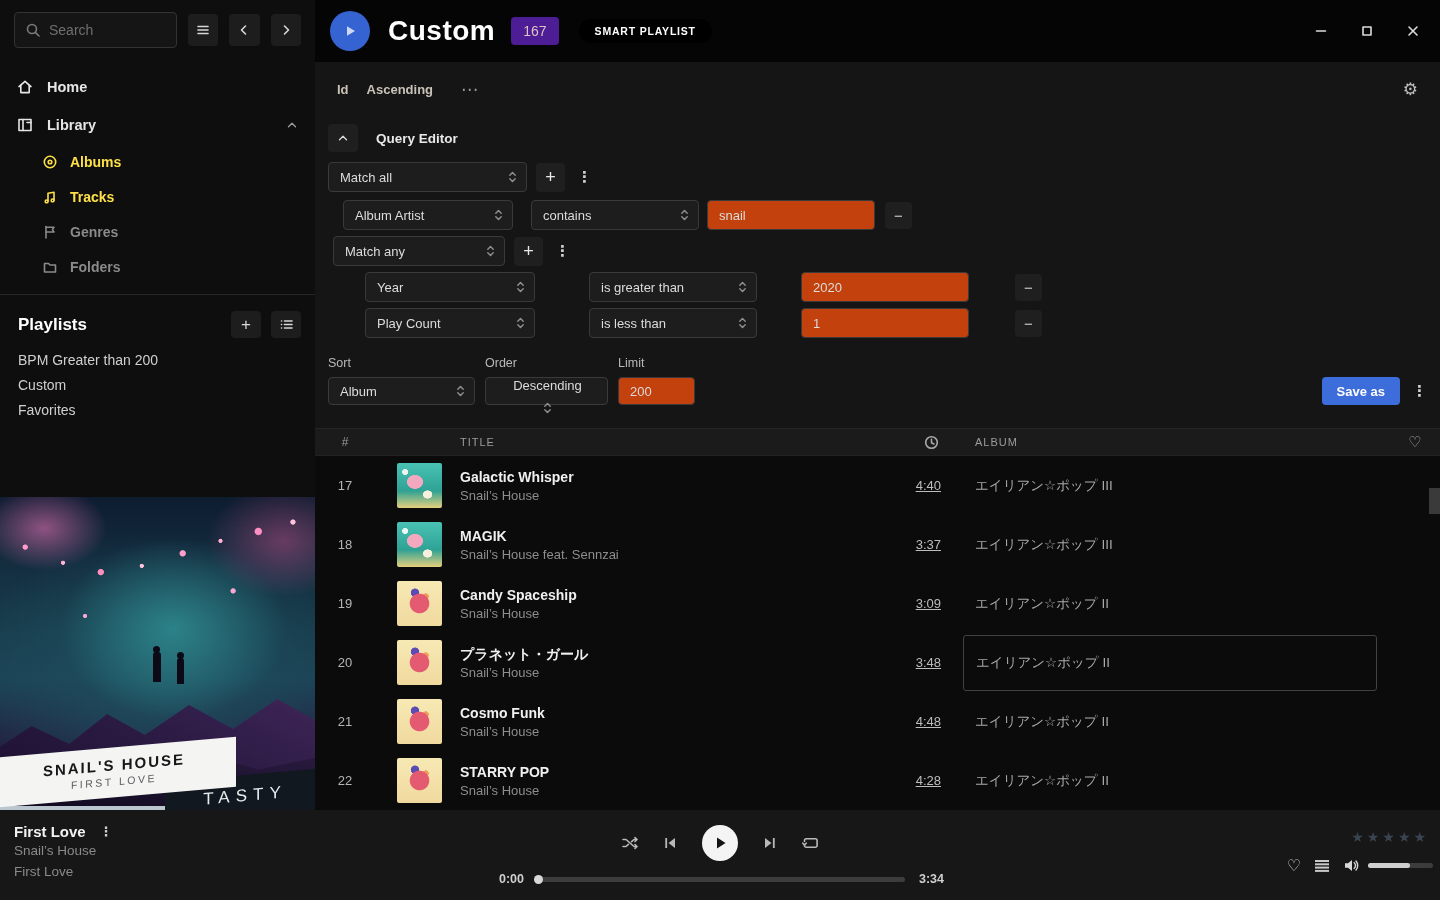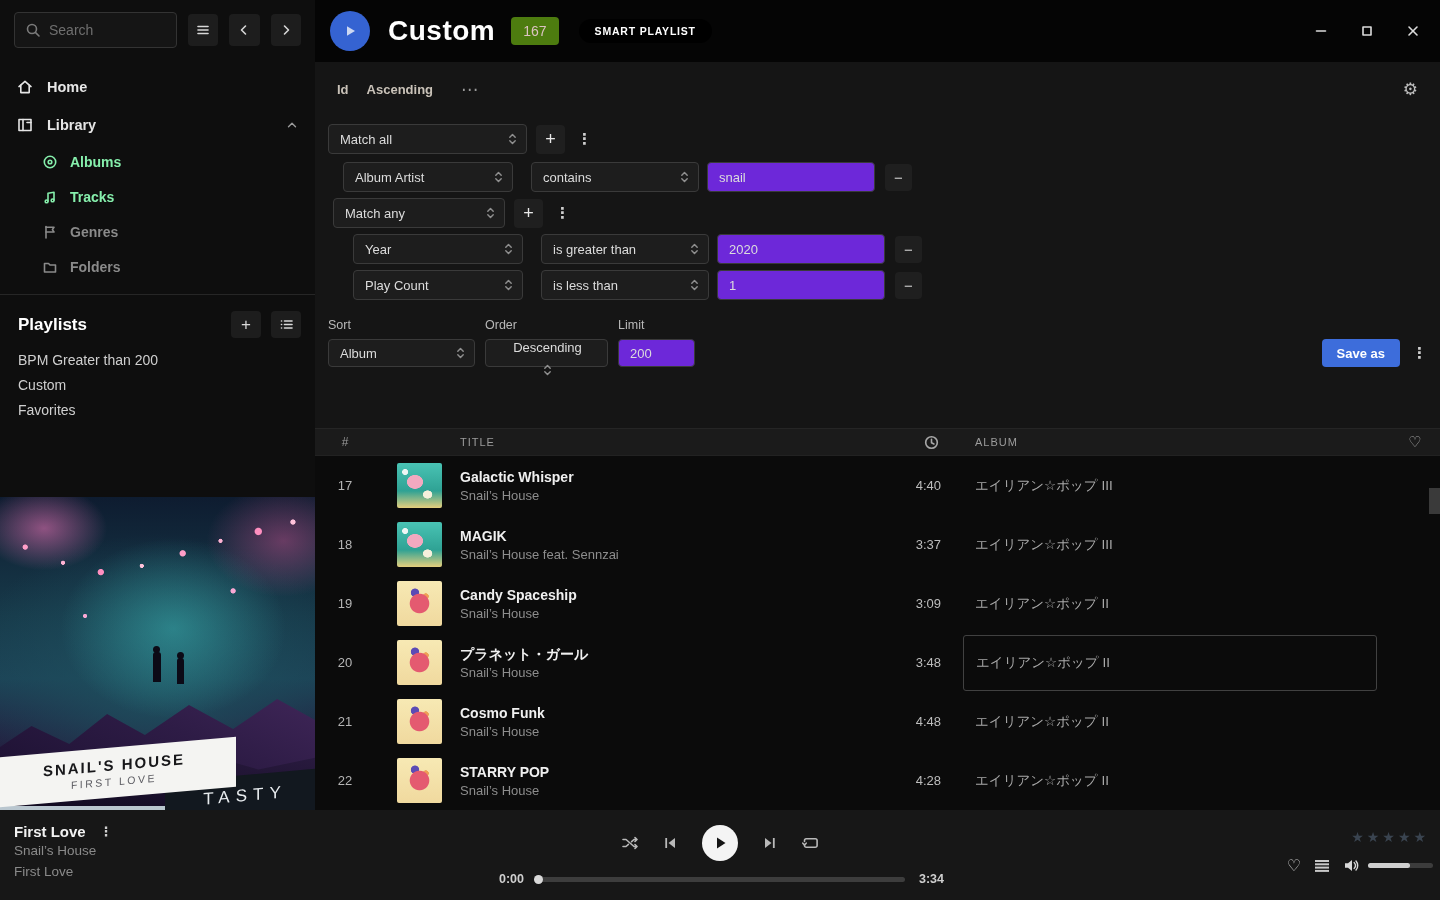--- a/index.html
+++ b/index.html
@@ -13,21 +13,21 @@
   
   .sidebar { position:absolute; left:0; top:0; width:315px; height:810px; background:#0e0e0e; z-index:3; }
   .sb-top { display:flex; align-items:center; gap:11px; padding:12px 14px 10px 14px; }
   .search-box { display:flex; align-items:center; gap:8px; width:163px; height:36px; background:#151515; border:1px solid #333; border-radius:4px; padding:0 10px; color:#7a7a7a; }
   .search-box input { flex:1; min-width:0; background:transparent; border:none; outline:none; color:#bbb; font-size:14px; }
   .search-box input::placeholder { color:#6f6f6f; }
   .sq-btn { width:32px; height:32px; background:#1d1d1d; border:none; border-radius:4px; color:#d8d8d8; display:flex; align-items:center; justify-content:center; cursor:pointer; }
   .nav-item { display:flex; align-items:center; gap:13px; height:38px; padding:0 16px; font-size:14.5px; font-weight:bold; color:#e6e6e6; cursor:pointer; }
   .nav-item .spacer { flex:1; }
   .lib-item { display:flex; align-items:center; gap:12px; height:35px; padding:0 0 0 42px; font-size:14px; font-weight:bold; cursor:pointer; }
-  .lib-item.bright { color:#86efac; }
+  .lib-item.bright { color:#fde047; }
   .lib-item.dim { color:#8a8a8a; }
   .sb-divider { border:none; border-top:1px solid #262626; margin:10px 0 0 0; }
   .pl-head { display:flex; align-items:center; padding:16px 14px 10px 18px; }
   .pl-title { font-size:17px; font-weight:bold; color:#fff; flex:1; }
   .pl-btn { width:30px; height:27px; background:#1d1d1d; border:none; border-radius:4px; color:#d8d8d8; display:flex; align-items:center; justify-content:center; margin-left:10px; font-size:17px; cursor:pointer; }
   .pl-item { height:25px; line-height:25px; padding-left:18px; font-size:14px; color:#cfcfcf; cursor:pointer; white-space:nowrap; }
 
   
   .art { position:absolute; left:0; bottom:0; width:315px; height:313px; overflow:hidden;
     background:
@@ -65,46 +65,46 @@
   .banner-dark { position:absolute; right:-10px; bottom:0; width:160px; height:42px; background:#12181f;
     transform:skewY(-5deg); transform-origin:right bottom; display:flex; align-items:center; justify-content:center; }
   .bd-label { font-size:17px; letter-spacing:6px; color:#e8ecef; font-weight:normal; }
   .art-strip { position:absolute; left:0; bottom:0; width:100%; height:4px; background:#b9c6cf; }
 
   
   .main { position:absolute; left:315px; top:0; width:1125px; height:810px; }
   .titlebar { height:62px; background:#050505; display:flex; align-items:center; padding-left:15px; }
   .play-big { width:40px; height:40px; border-radius:50%; background:#3563d2; border:none; display:flex; align-items:center; justify-content:center; cursor:pointer; }
   .page-title { font-size:28px; font-weight:800; color:#fff; margin-left:18px; letter-spacing:.5px; }
-  .count-badge { margin-left:16px; background:#4d7c0f; border-radius:4px; padding:6px 12px; font-size:14px; color:#dcc3c3; }
+  .count-badge { margin-left:16px; background:#4c1d95; border-radius:4px; padding:6px 12px; font-size:14px; color:#dcc3c3; }
   .smart-pill { margin-left:20px; background:#000; border-radius:13px; padding:6px 16px; font-size:10.5px; font-weight:bold; letter-spacing:.8px; color:#fff; }
   .win-controls { margin-left:auto; display:flex; align-items:center; gap:16px; padding-right:12px; }
   .win-btn { width:30px; height:30px; background:transparent; border:none; color:#dcdcdc; display:flex; align-items:center; justify-content:center; cursor:pointer; }
 
   .subtoolbar { height:54px; background:#151515; display:flex; align-items:center; padding:0 22px; }
   .st-item { font-size:13px; font-weight:bold; color:#c9c2b8; cursor:pointer; }
   .st-item + .st-item { margin-left:18px; }
   .st-dots { margin-left:28px; font-size:17px; color:#9a9a9a; letter-spacing:1px; cursor:pointer; }
   .st-gear { margin-left:auto; font-size:17px; color:#bdbdbd; cursor:pointer; font-family:"DejaVu Sans",sans-serif; }
 
   .query-section { height:312px; background:#151515; padding:8px 14px 0 13px; position:relative; }
   .qe-row { display:flex; align-items:center; }
   .qe-head { margin-bottom:10px; }
   .qe-collapse { width:30px; height:28px; background:#1f1f1f; border:none; border-radius:4px; color:#d8d8d8; display:flex; align-items:center; justify-content:center; cursor:pointer; }
   .qe-title { margin-left:18px; font-size:13.5px; font-weight:bold; color:#e8e8e8; }
   .qsel { display:flex; align-items:center; justify-content:space-between; gap:8px; background:#1d1d1d; border:1px solid #3a3a3a; border-radius:4px; height:30px; padding:0 9px 0 11px; font-size:13px; color:#dcdcdc; cursor:pointer; }
   .qsel .ud { color:#8f8f8f; }
-  .qinput { background:#6d28d9; border:1px solid #3a3a3a; border-radius:4px; height:30px; padding:0 11px; font-size:13px; color:#dcdcdc; outline:none; }
+  .qinput { background:#c2410c; border:1px solid #3a3a3a; border-radius:4px; height:30px; padding:0 11px; font-size:13px; color:#dcdcdc; outline:none; }
   .qbtn { width:29px; height:29px; background:#1f1f1f; border:none; border-radius:4px; color:#e8e8e8; font-size:18px; font-weight:300; display:flex; align-items:center; justify-content:center; margin-left:9px; cursor:pointer; }
   .kebab { margin-left:12px; color:#cfcfcf; font-size:15px; font-weight:bold; width:14px; text-align:center; cursor:pointer; }
   .minus-btn { width:27px; height:27px; background:#1f1f1f; border:none; border-radius:4px; color:#cfcfcf; font-size:15px; display:flex; align-items:center; justify-content:center; cursor:pointer; }
   .g1h { margin-bottom:8px; } .g1h .qsel { width:199px; }
   .rule { margin-bottom:6px; }
   .rule .f { width:170px; } .rule .o { width:168px; margin-left:18px;text-align:right; } .rule .v { width:168px; margin-left:8px; } .rule .minus-btn { margin-left:10px; }
-  .ind1 { margin-left:15px; } .ind2h { margin-left:5px; margin-bottom:6px; } .ind2h .qsel { width:172px; } .ind2 { margin-left:25px; }
+  .ind1 { margin-left:15px; } .ind2h { margin-left:5px; margin-bottom:6px; } .ind2h .qsel { width:172px; } .ind2 { margin-left:37px;gap:36px; }
   .sol-row { display:flex; align-items:flex-end; margin-top:18px; }
   .sol-col { display:flex; flex-direction:column; margin-right:10px; }
   .sol-label { font-size:12.5px; color:#b8b8b8; margin-bottom:7px; }
   .sol-col .qsel { height:28px; } .sol-col .qinput { height:28px; }
   .w-sort { width:147px; } .w-order { width:123px;flex-direction:column; } .w-limit { width:77px; }
   .save-wrap { margin-left:auto; display:flex; align-items:center; padding-bottom:0px; }
   .save-btn { height:28px; background:#3d6ddb; color:#fff; border:none; border-radius:4px; padding:0 15px; font-size:13px; font-weight:bold; cursor:pointer; }
 
   .tgrid { display:grid; grid-template-columns:60px 22px 45px 18px 415px 66px 34px 1fr 50px; align-items:center; }
   .table-header { height:28px; background:#1b1b1b; border-top:1px solid #252525; border-bottom:1px solid #222; color:#9c9c9c; }
@@ -122,21 +122,21 @@
       radial-gradient(8px 7px at 68% 70%, #f6f0dc 55%, transparent 62%),
       radial-gradient(5px 5px at 18% 20%, #eef6f4 55%, transparent 65%),
       linear-gradient(180deg,#49c3b4 0%,#2fa294 62%,#e5cf7d 100%); }
   .art-b { background:
       radial-gradient(16px 16px at 50% 50%, #e45a70 58%, transparent 64%),
       radial-gradient(7px 7px at 40% 26%, #5b4bb5 55%, transparent 65%),
       radial-gradient(5px 5px at 64% 34%, #ef9f56 55%, transparent 65%),
       linear-gradient(180deg,#f7e9b4,#f0d99e); }
   .td-title { font-size:14px; font-weight:bold; color:#f0f0f0; line-height:20px; white-space:nowrap; }
   .td-artist { font-size:13px; color:#8d8d8d; line-height:18px; white-space:nowrap; }
-  .td-dur { text-align:right; font-size:13px; color:#bdbdbd; }
+  .td-dur { text-align:right; font-size:13px; color:#bdbdbd;text-decoration:underline; }
   .td-album { font-size:13.5px; color:#a8a8a8; white-space:nowrap; }
   .album-box { display:flex; align-items:center; height:56px; width:414px; margin-left:-12px; padding-left:12px; border-radius:3px; }
   .trow.boxed .album-box { border:1px solid #414141; }
   .vscroll { position:absolute; right:0; top:32px; width:11px; height:26px; background:#3a3a3a; }
 
   
   .player { position:absolute; left:0; top:810px; width:1440px; height:90px; background:#171717; z-index:4; }
   .np { position:absolute; left:14px; top:13px; }
   .np-title-row { display:flex; align-items:center; gap:14px; }
   .np-title { font-size:15px; font-weight:bold; color:#f2f2f2; }
@@ -345,20 +345,30 @@
     </div>
 
     <div class="subtoolbar">
       <span class="st-item">Id</span>
       <span class="st-item">Ascending</span>
       <span class="st-dots">⋯</span>
       <span class="st-gear">⚙</span>
     </div>
 
     <div class="query-section">
+      <div class="qe-row qe-head">
+        <button class="qe-collapse">
+          <span>
+              <svg class="ic" width="14" height="14" viewBox="0 0 16 16">
+                <polyline points="4,10 8,6 12,10"></polyline>
+              </svg>
+            </span>
+        </button>
+        <span class="qe-title">Query Editor</span>
+      </div>
 
       <div class="qe-row g1h">
         <div class="qsel">
           <span>Match all</span>
           <span class="ud">
               <svg class="ic" width="9" height="14" viewBox="0 0 10 14">
                 <polyline points="2,5 5,2 8,5"></polyline>
                 <polyline points="2,9 5,12 8,9"></polyline>
               </svg>
             </span>

